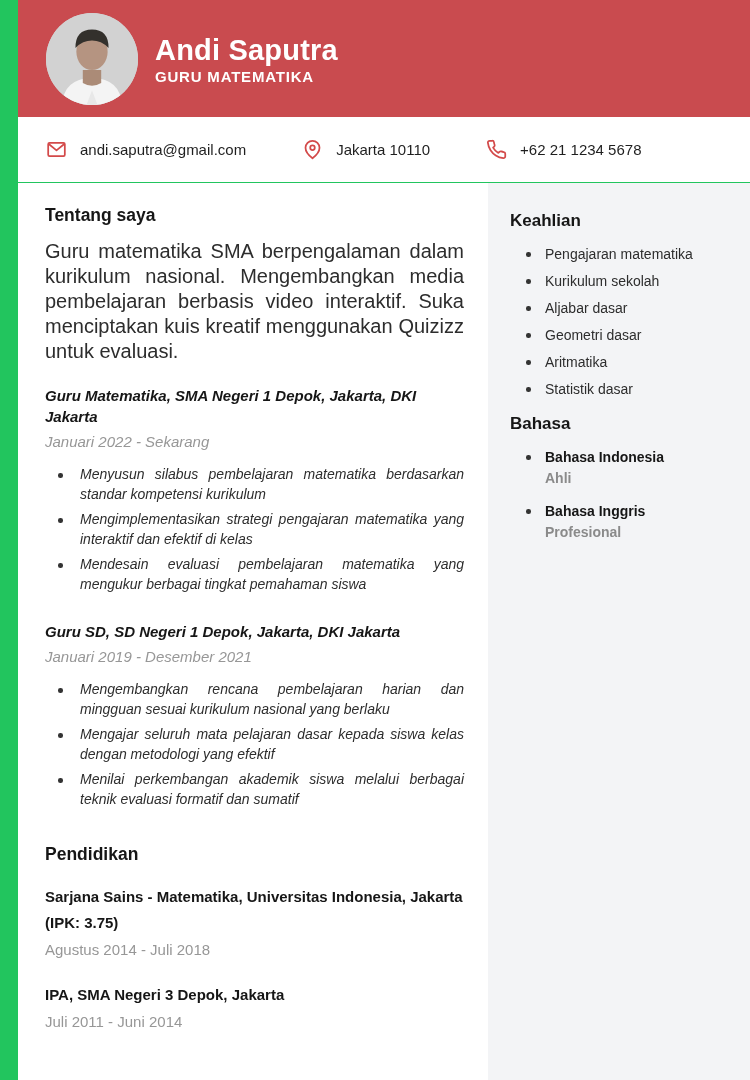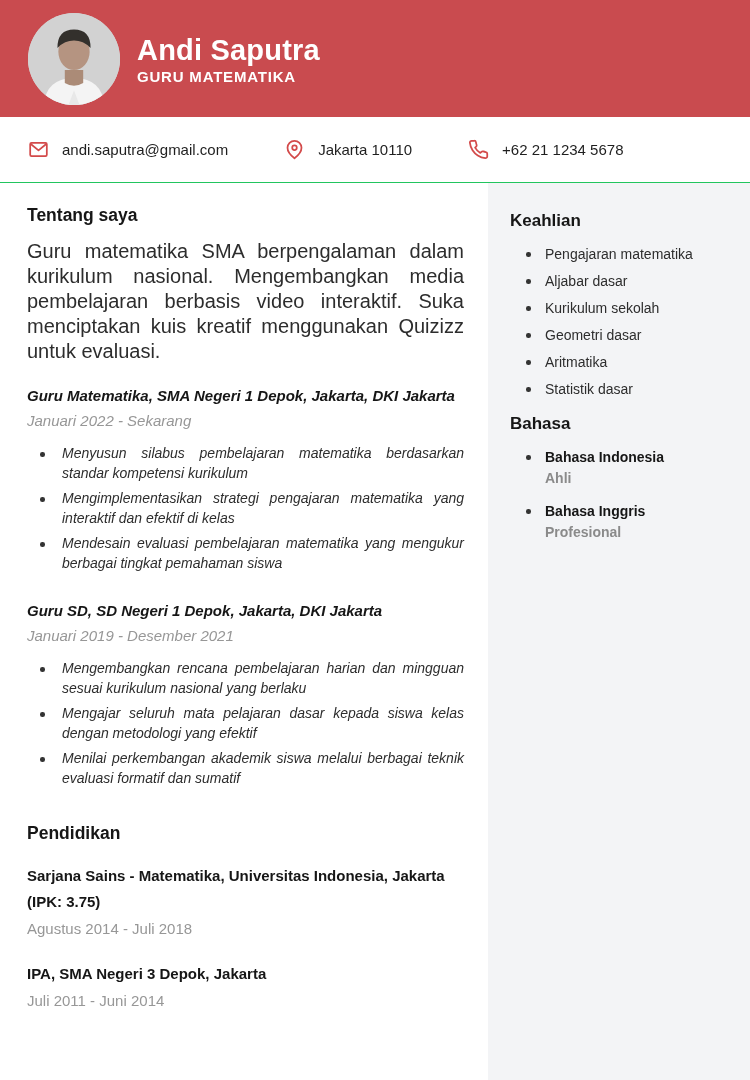--- a/index.html
+++ b/index.html
@@ -5,21 +5,21 @@
   :root{
     --accent:#c94b4f;
     --sidebar-bg:#f3f4f6;
     --text-dark:#1f1f1f;
     --text-body:#2d2d2d;
     --text-muted:#979797;
   }
   *{margin:0;padding:0;box-sizing:border-box;}
   html,body{background:#ffffff;}
   body{font-family:"Liberation Sans","DejaVu Sans",sans-serif;color:var(--text-body);}
-  .page{width:750px;height:1080px;background:#22c55e;overflow:hidden;position:relative;margin:0 auto;}
+  .page{width:750px;height:1080px;background:#22c55e;overflow:hidden;position:relative;margin:0 auto;padding-left:18px;}
 
   
   .header{height:117px;background:var(--accent);display:flex;align-items:center;position:relative;}
   .photo{position:absolute;left:28px;top:13px;width:92px;height:92px;border-radius:50%;overflow:hidden;background:#d6d6d6;}
   .photo svg{display:block;width:100%;height:100%;}
   .header-text{margin-left:137px;padding-top:2px;}
   .name{color:#ffffff;font-size:29px;font-weight:bold;letter-spacing:.2px;line-height:1.15;}
   .role{color:#ffffff;font-size:15px;font-weight:bold;letter-spacing:.8px;}
 
   
@@ -154,22 +154,22 @@
         <div class="edu-period">Juli 2011 - Juni 2014</div>
       </div>
 
     </div>
 
     <div class="sidebar">
 
       <div class="side-heading">Keahlian</div>
       <ul class="side-list">
         <li>Pengajaran matematika</li>
+        <li>Kurikulum sekolah</li>
         <li>Aljabar dasar</li>
-        <li>Kurikulum sekolah</li>
         <li>Geometri dasar</li>
         <li>Aritmatika</li>
         <li>Statistik dasar</li>
       </ul>
 
       <div class="side-heading lang-heading">Bahasa</div>
       <ul class="side-list lang-list">
         <li>
           <div class="lang-name">Bahasa Indonesia</div>
           <div class="lang-level">Ahli</div>

